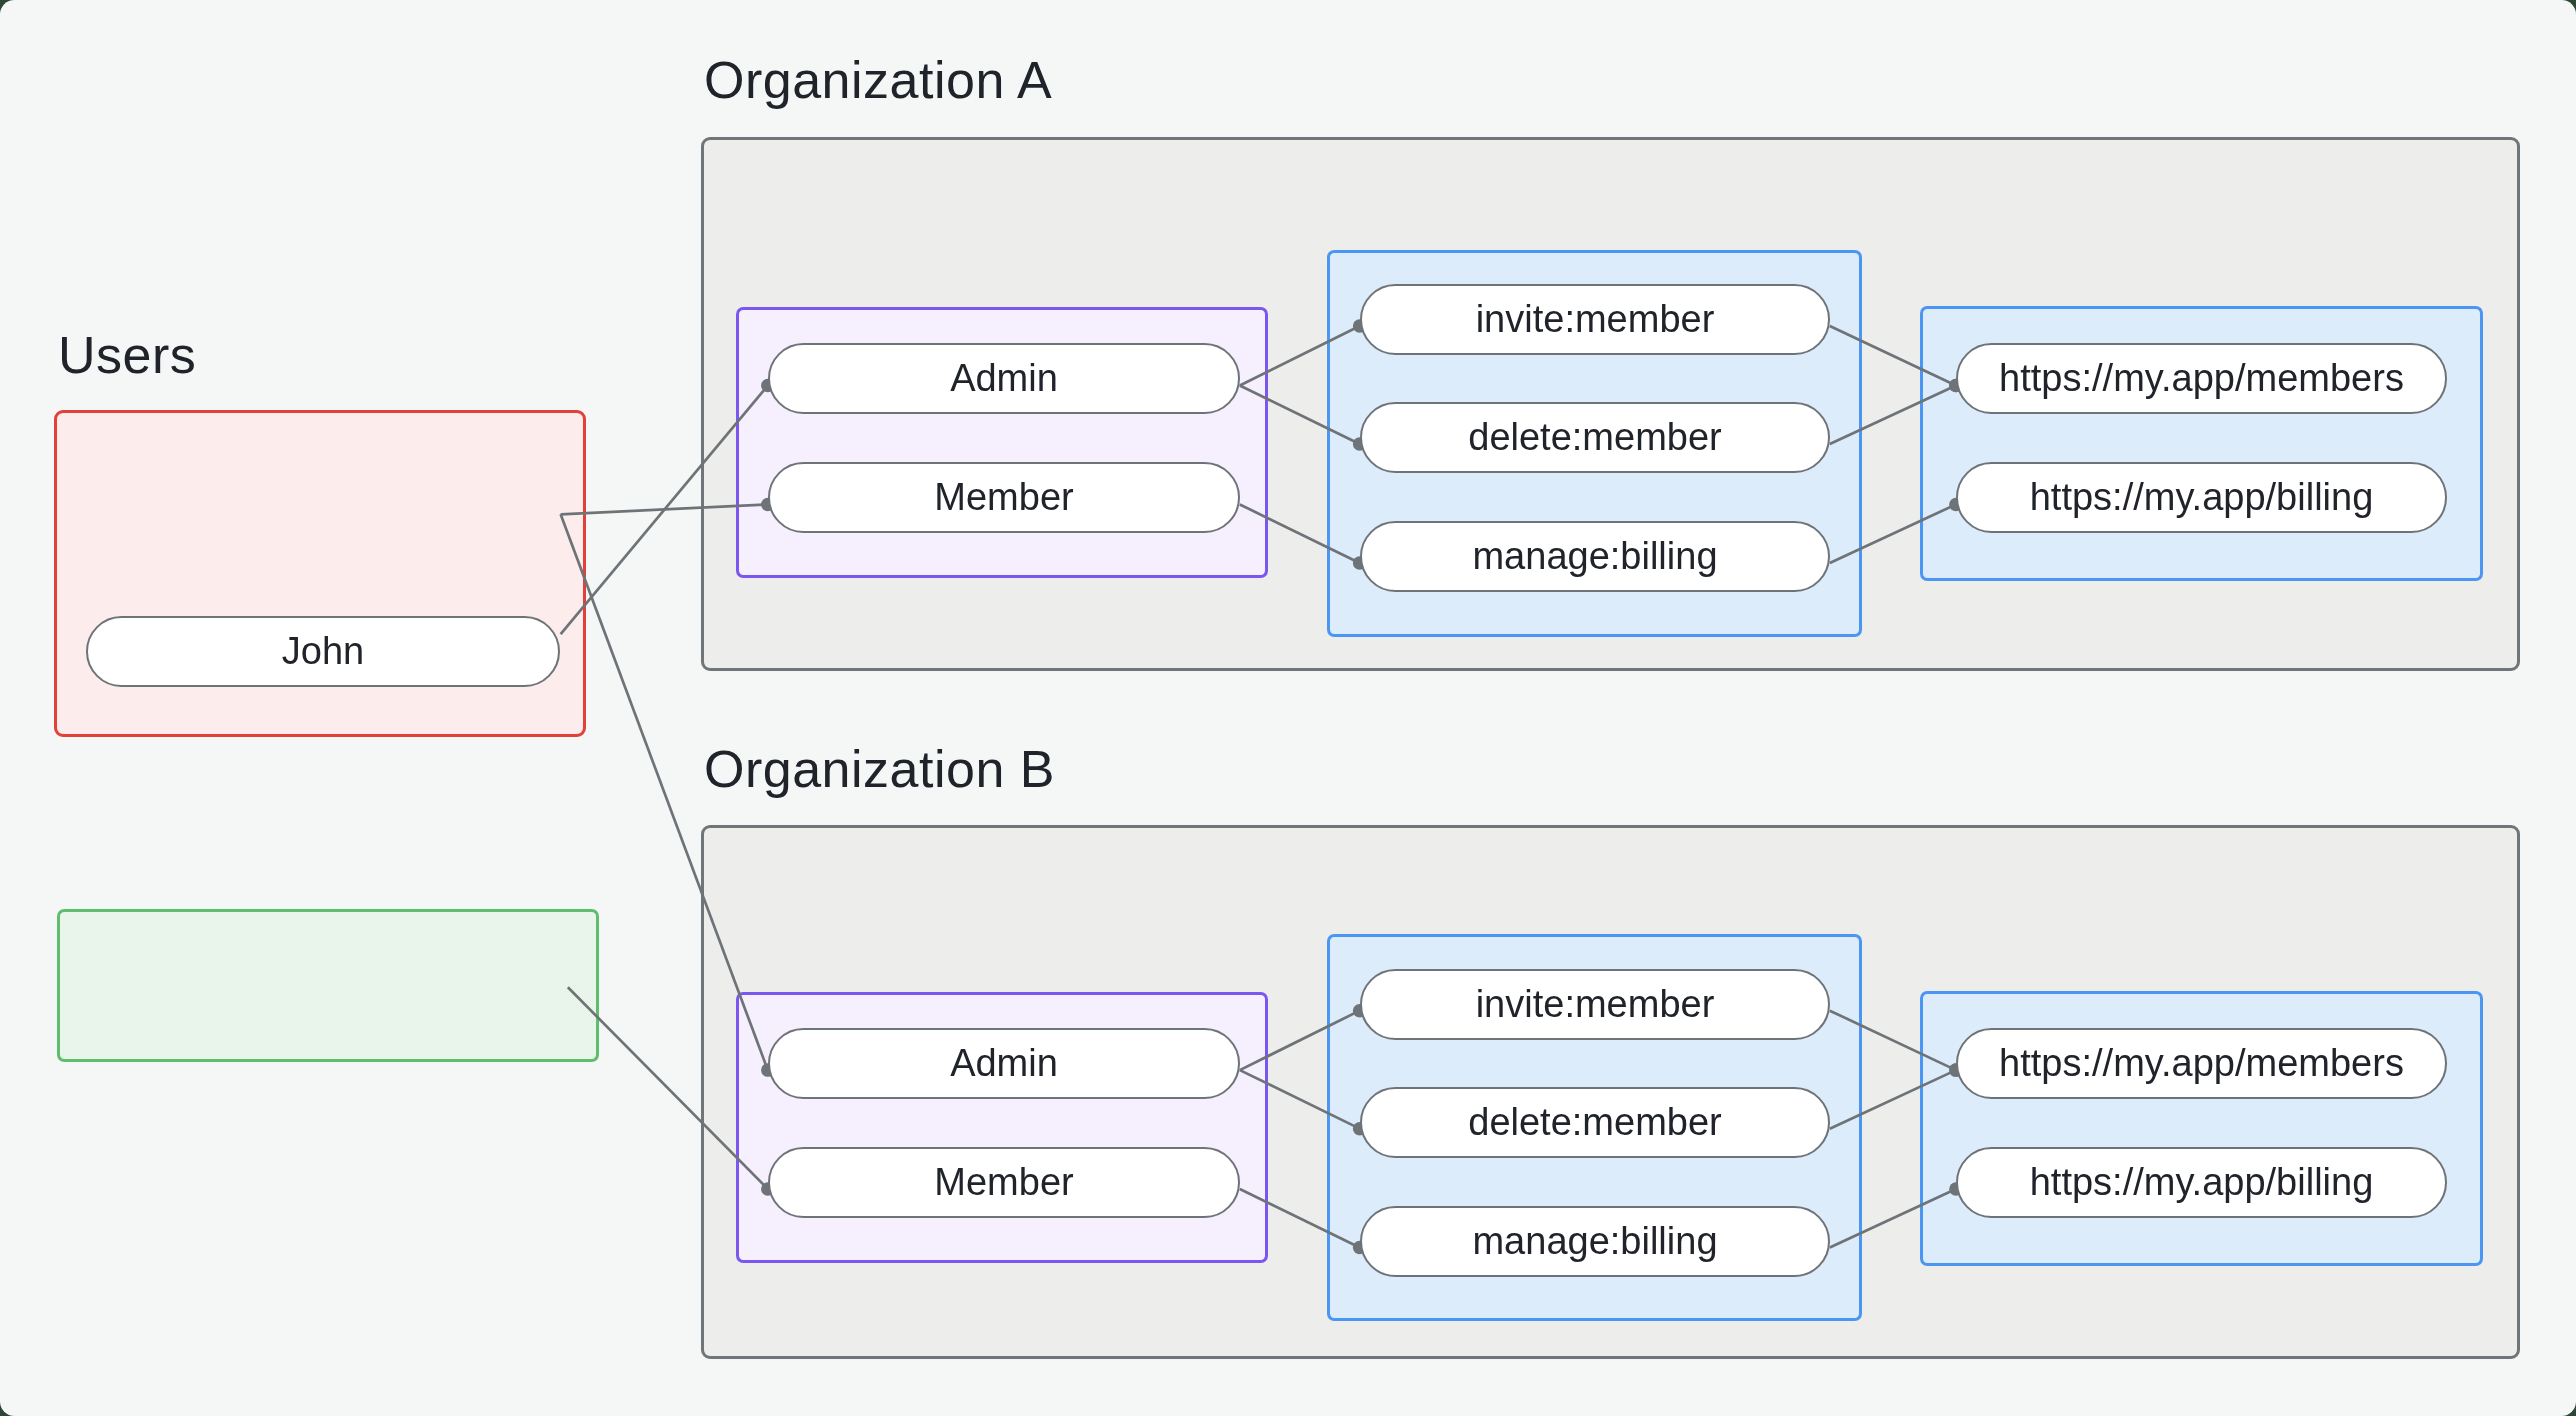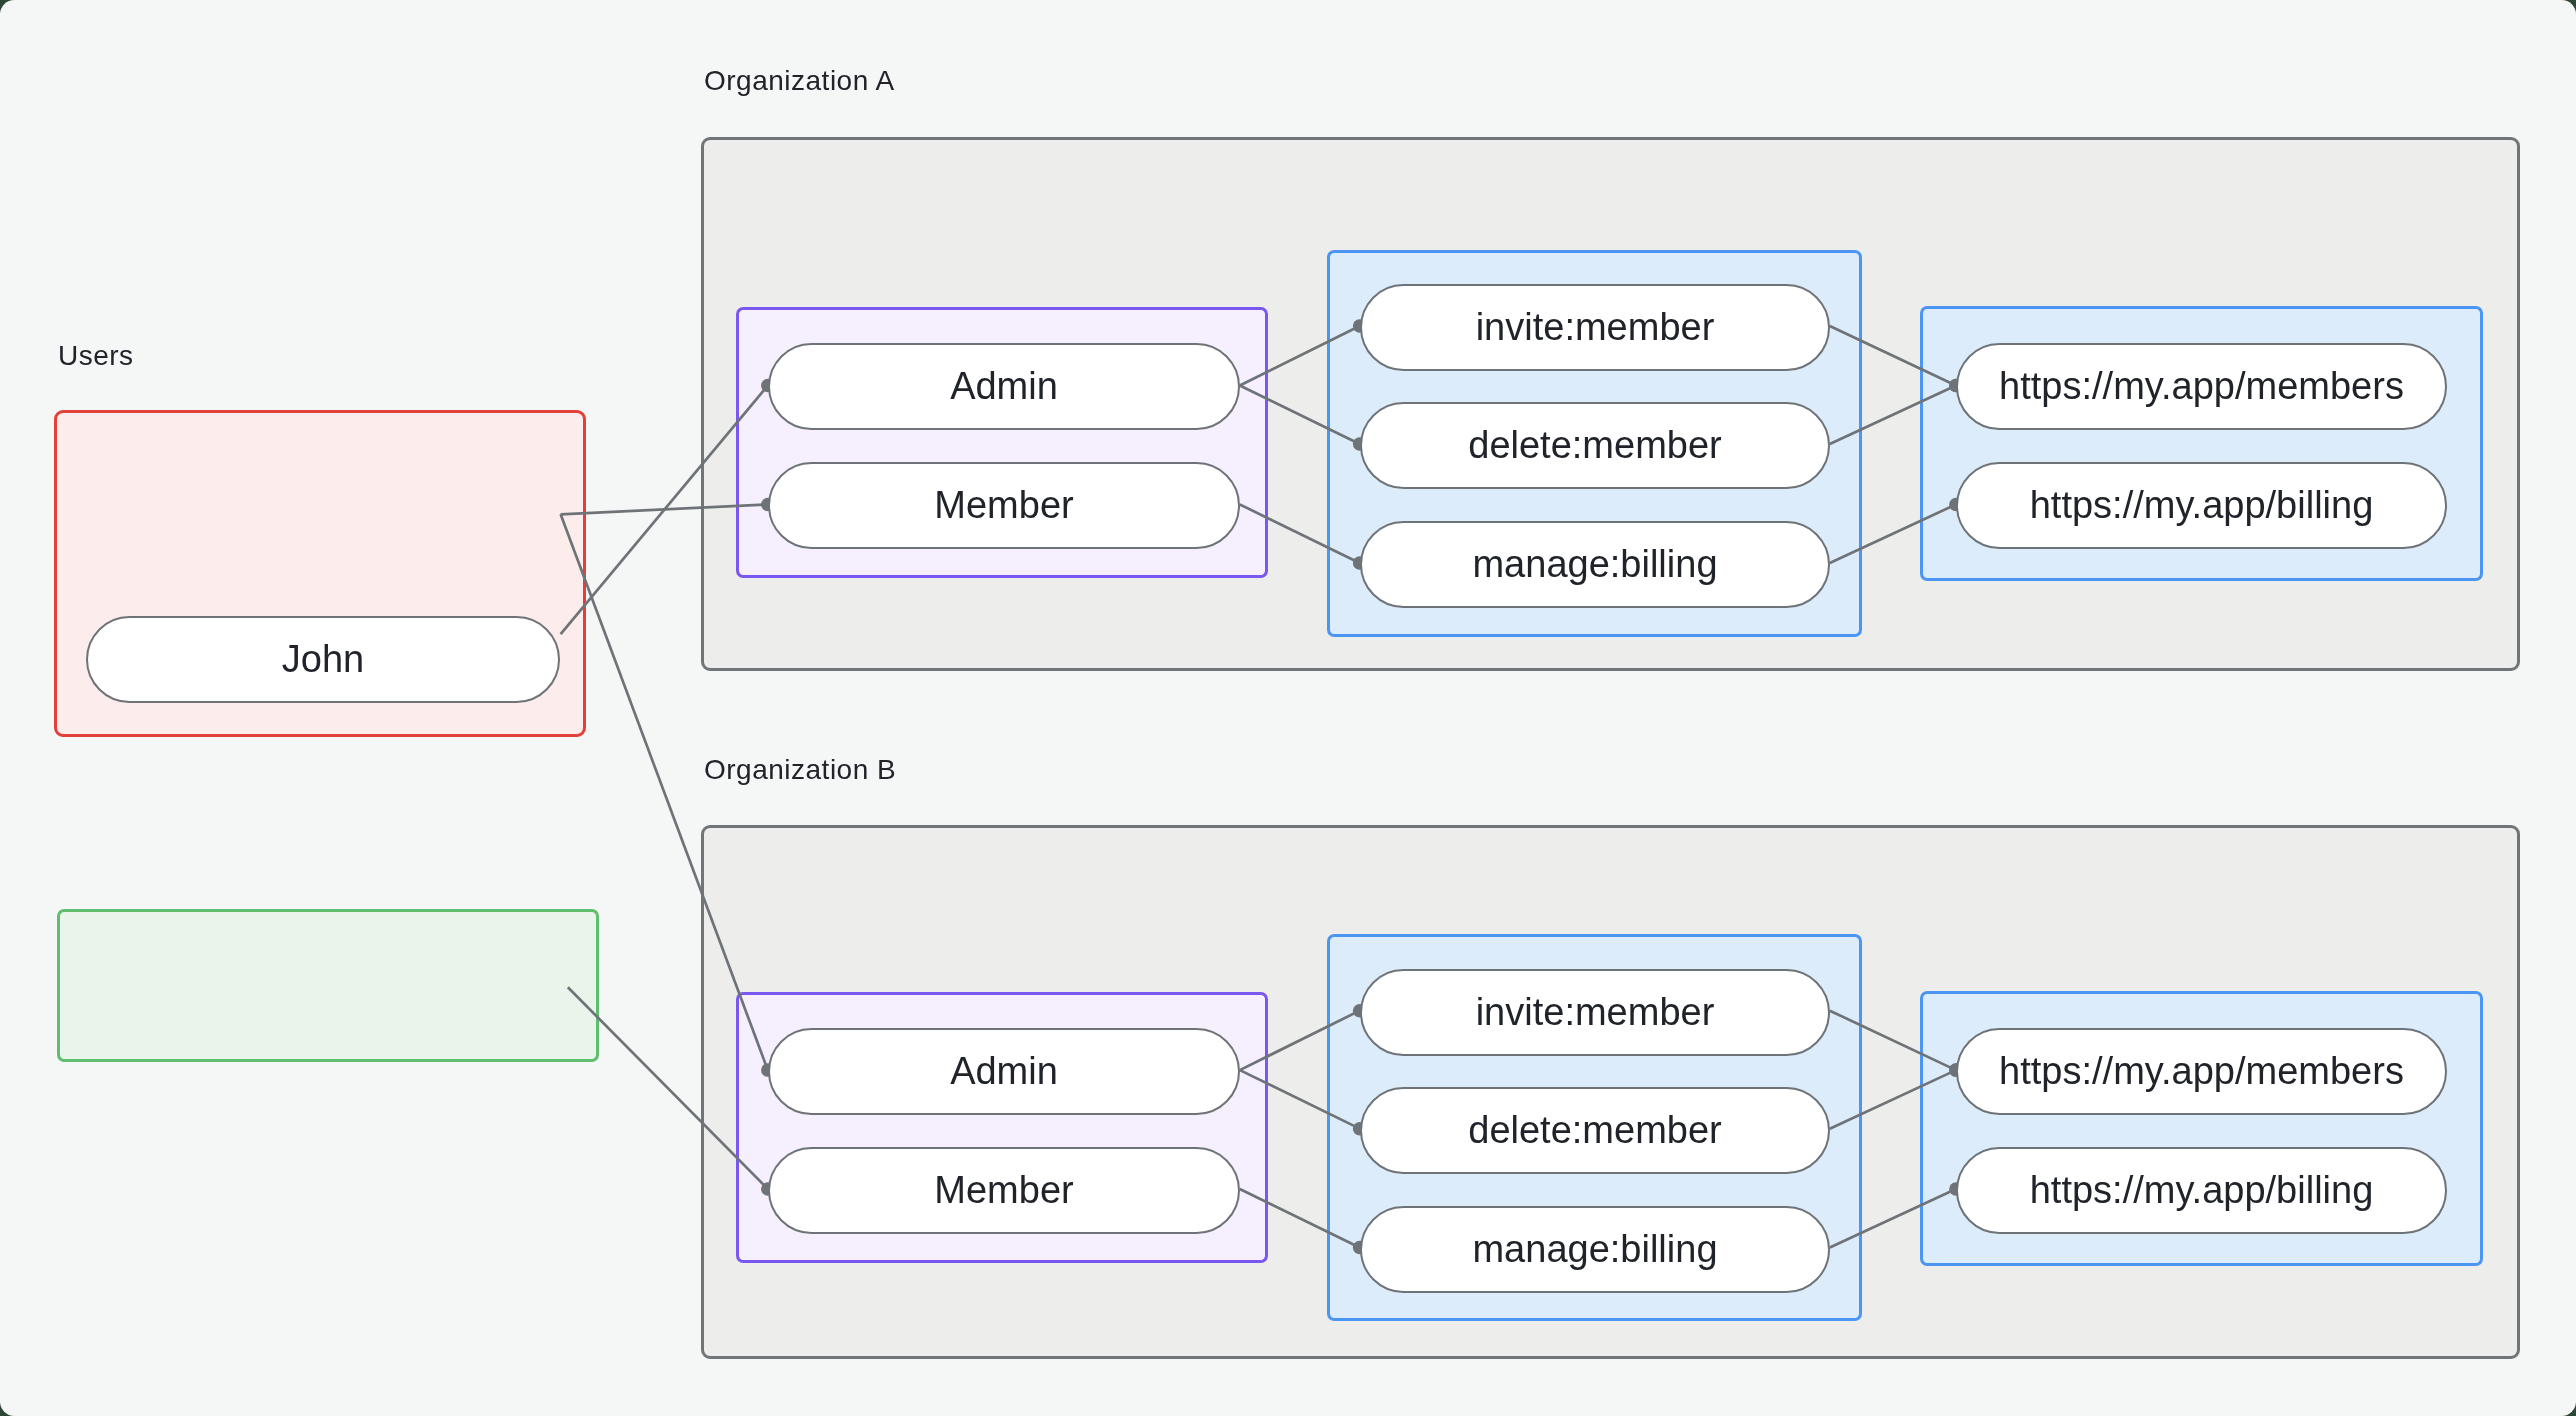--- a/index.html
+++ b/index.html
@@ -12,33 +12,33 @@
     --pill-fill:#ffffff; --pill-border:#6e7377;
   }
   html,body{margin:0;padding:0;background:var(--frame);}
   body{font-family:"Liberation Sans", sans-serif;}
   .stage{
     position:relative; width:2576px; height:1416px;
     background:var(--bg); border-radius:14.4px; overflow:hidden;
     color:var(--text);
   }
   .lbl{
-    position:absolute; font-size:28px; line-height:43px; white-space:nowrap;
+    position:absolute; font-size:52px; line-height:43px; white-space:nowrap;
     color:var(--text); z-index:1; letter-spacing:0.5px;
   }
   .box{position:absolute; box-sizing:border-box; z-index:1;}
   .org-box{background:var(--panel); border:3.2px solid var(--panel-border); border-radius:9px;}
   .red-box{background:var(--red-fill); border:3.6px solid var(--red-border); border-radius:9px;}
   .green-box{background:var(--green-fill); border:3.6px solid var(--green-border); border-radius:7.2px;}
   .purple-box{background:var(--purple-fill); border:3.6px solid var(--purple-border); border-radius:7.2px; z-index:2;}
   .blue-box{background:var(--blue-fill); border:3.6px solid var(--blue-border); border-radius:7.2px; z-index:2;}
   #edge-layer{position:absolute; left:0; top:0; z-index:3; pointer-events:none;}
   .pill{
     position:absolute; box-sizing:border-box; z-index:4;
-    height:87px; border-radius:45px;
+    height:71px; border-radius:45px;
     background:var(--pill-fill); border:2.3px solid var(--pill-border);
     display:flex; align-items:center; justify-content:center;
     font-size:38px; color:var(--text); white-space:nowrap;
   }
 </style>
 </head>
 <body>
 
 <div class="stage">
 

